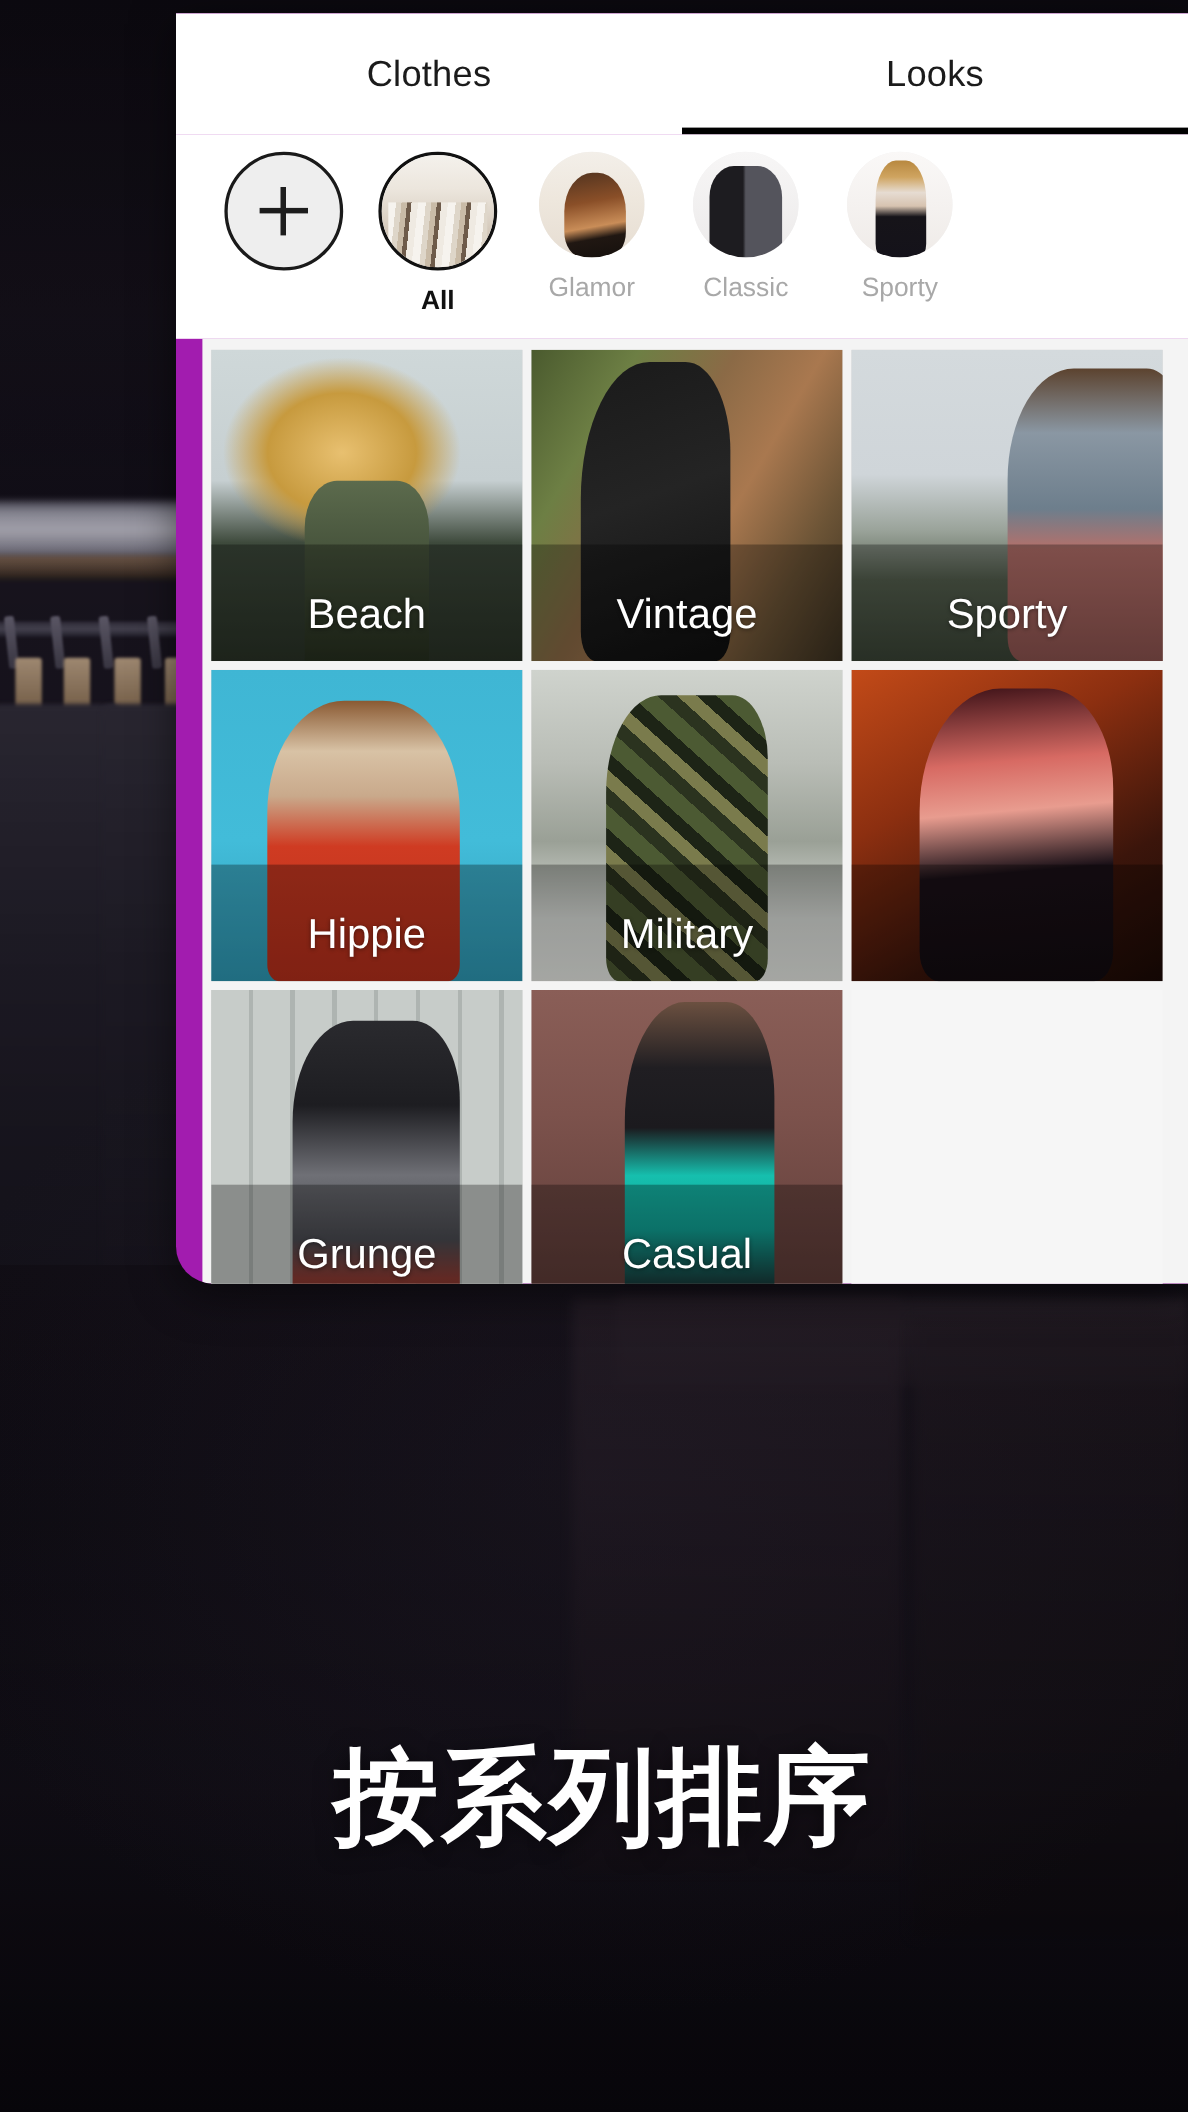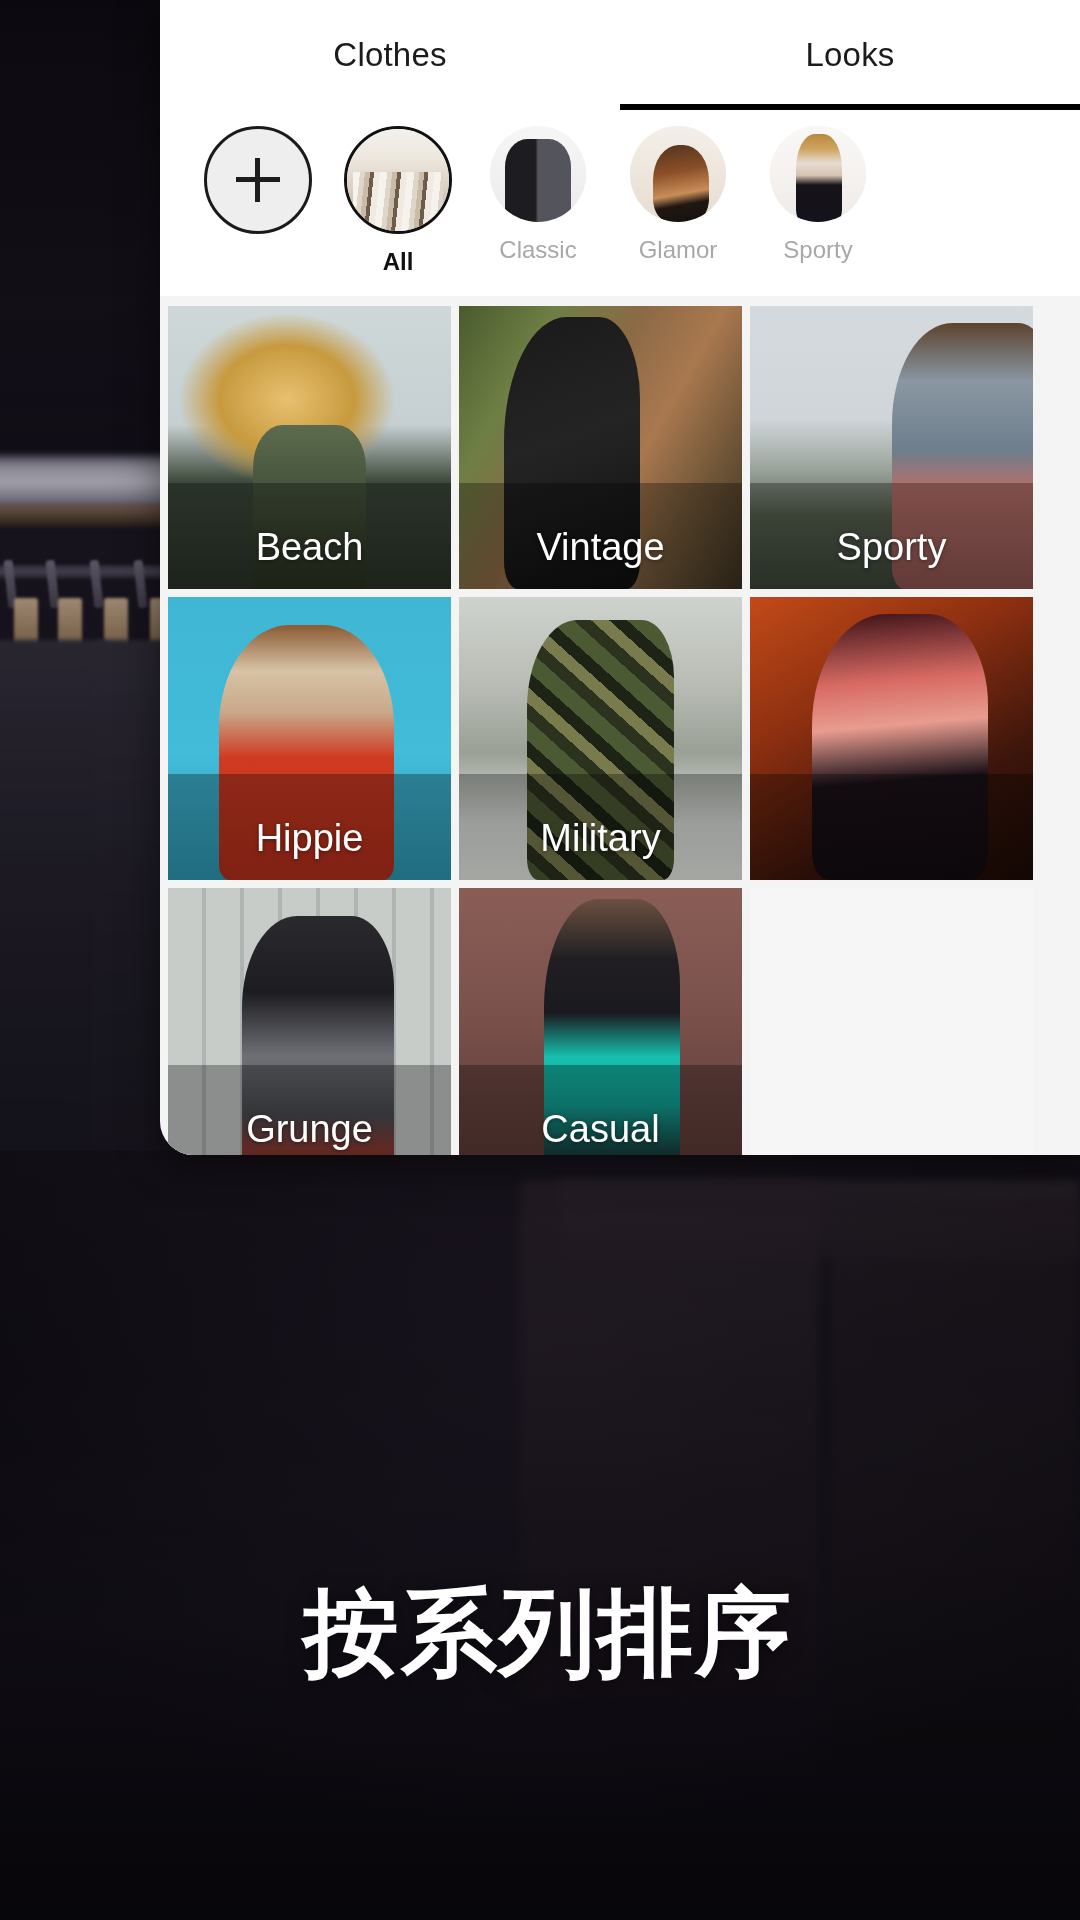--- a/index.html
+++ b/index.html
@@ -84,21 +84,21 @@
   .bg-vign {
     inset:0; left:0; top:0; width:1080px; height:1920px;
     background:
       radial-gradient(ellipse 900px 700px at 50% 70%, rgba(40,32,46,.35) 0%, rgba(0,0,0,0) 70%),
       linear-gradient(180deg, rgba(0,0,0,.25) 0%, rgba(0,0,0,0) 25%, rgba(0,0,0,.45) 100%);
   }
 
   
   #card {
     position:absolute;
-    left:160px; top:0; width:920px; height:1155px;
+    left:160px; top:12px; width:920px; height:1155px;
     background:#a21caf;
     border-bottom-left-radius:34px;
     overflow:hidden;
     box-shadow:0 10px 40px rgba(0,0,0,.5);
   }
 
   
   .tabs {
     position:relative;
     height:110px;
@@ -214,20 +214,21 @@
     background:
       linear-gradient(180deg,#b8883f 0%,#cfa460 17%,#e6dcd2 33%,#d7c3b0 47%,#161419 58%,#14121a 100%);
     border-radius:40% 40% 14% 14%;
   }
 
   
   .grid-wrap {
     background:#f4f4f4;
     padding:10px 16px 0 0;
     height:859px;
+    margin-left:24px;
   }
   .grid {
     display:grid;
     grid-template-columns:283px 283px 283px;
     grid-auto-rows:283px;
     gap:8px;
     padding-left:8px;
   }
   .tile {
     position:relative;
@@ -407,30 +408,30 @@
 
     <div class="cat">
       <div class="avatar big ring">
         <span class="ph ph-rack"></span>
       </div>
       <div class="cat-label sel">All</div>
     </div>
 
     <div class="cat">
       <div class="avatar">
-        <span class="ph ph-class"></span>
-      </div>
-      <div class="cat-label">Classic</div>
+        <span class="ph ph-glam"></span>
+      </div>
+      <div class="cat-label">Glamor</div>
     </div>
 
     <div class="cat">
       <div class="avatar">
-        <span class="ph ph-glam"></span>
-      </div>
-      <div class="cat-label">Glamor</div>
+        <span class="ph ph-class"></span>
+      </div>
+      <div class="cat-label">Classic</div>
     </div>
 
     <div class="cat">
       <div class="avatar">
         <span class="ph ph-sport"></span>
       </div>
       <div class="cat-label">Sporty</div>
     </div>
 
   </div>

